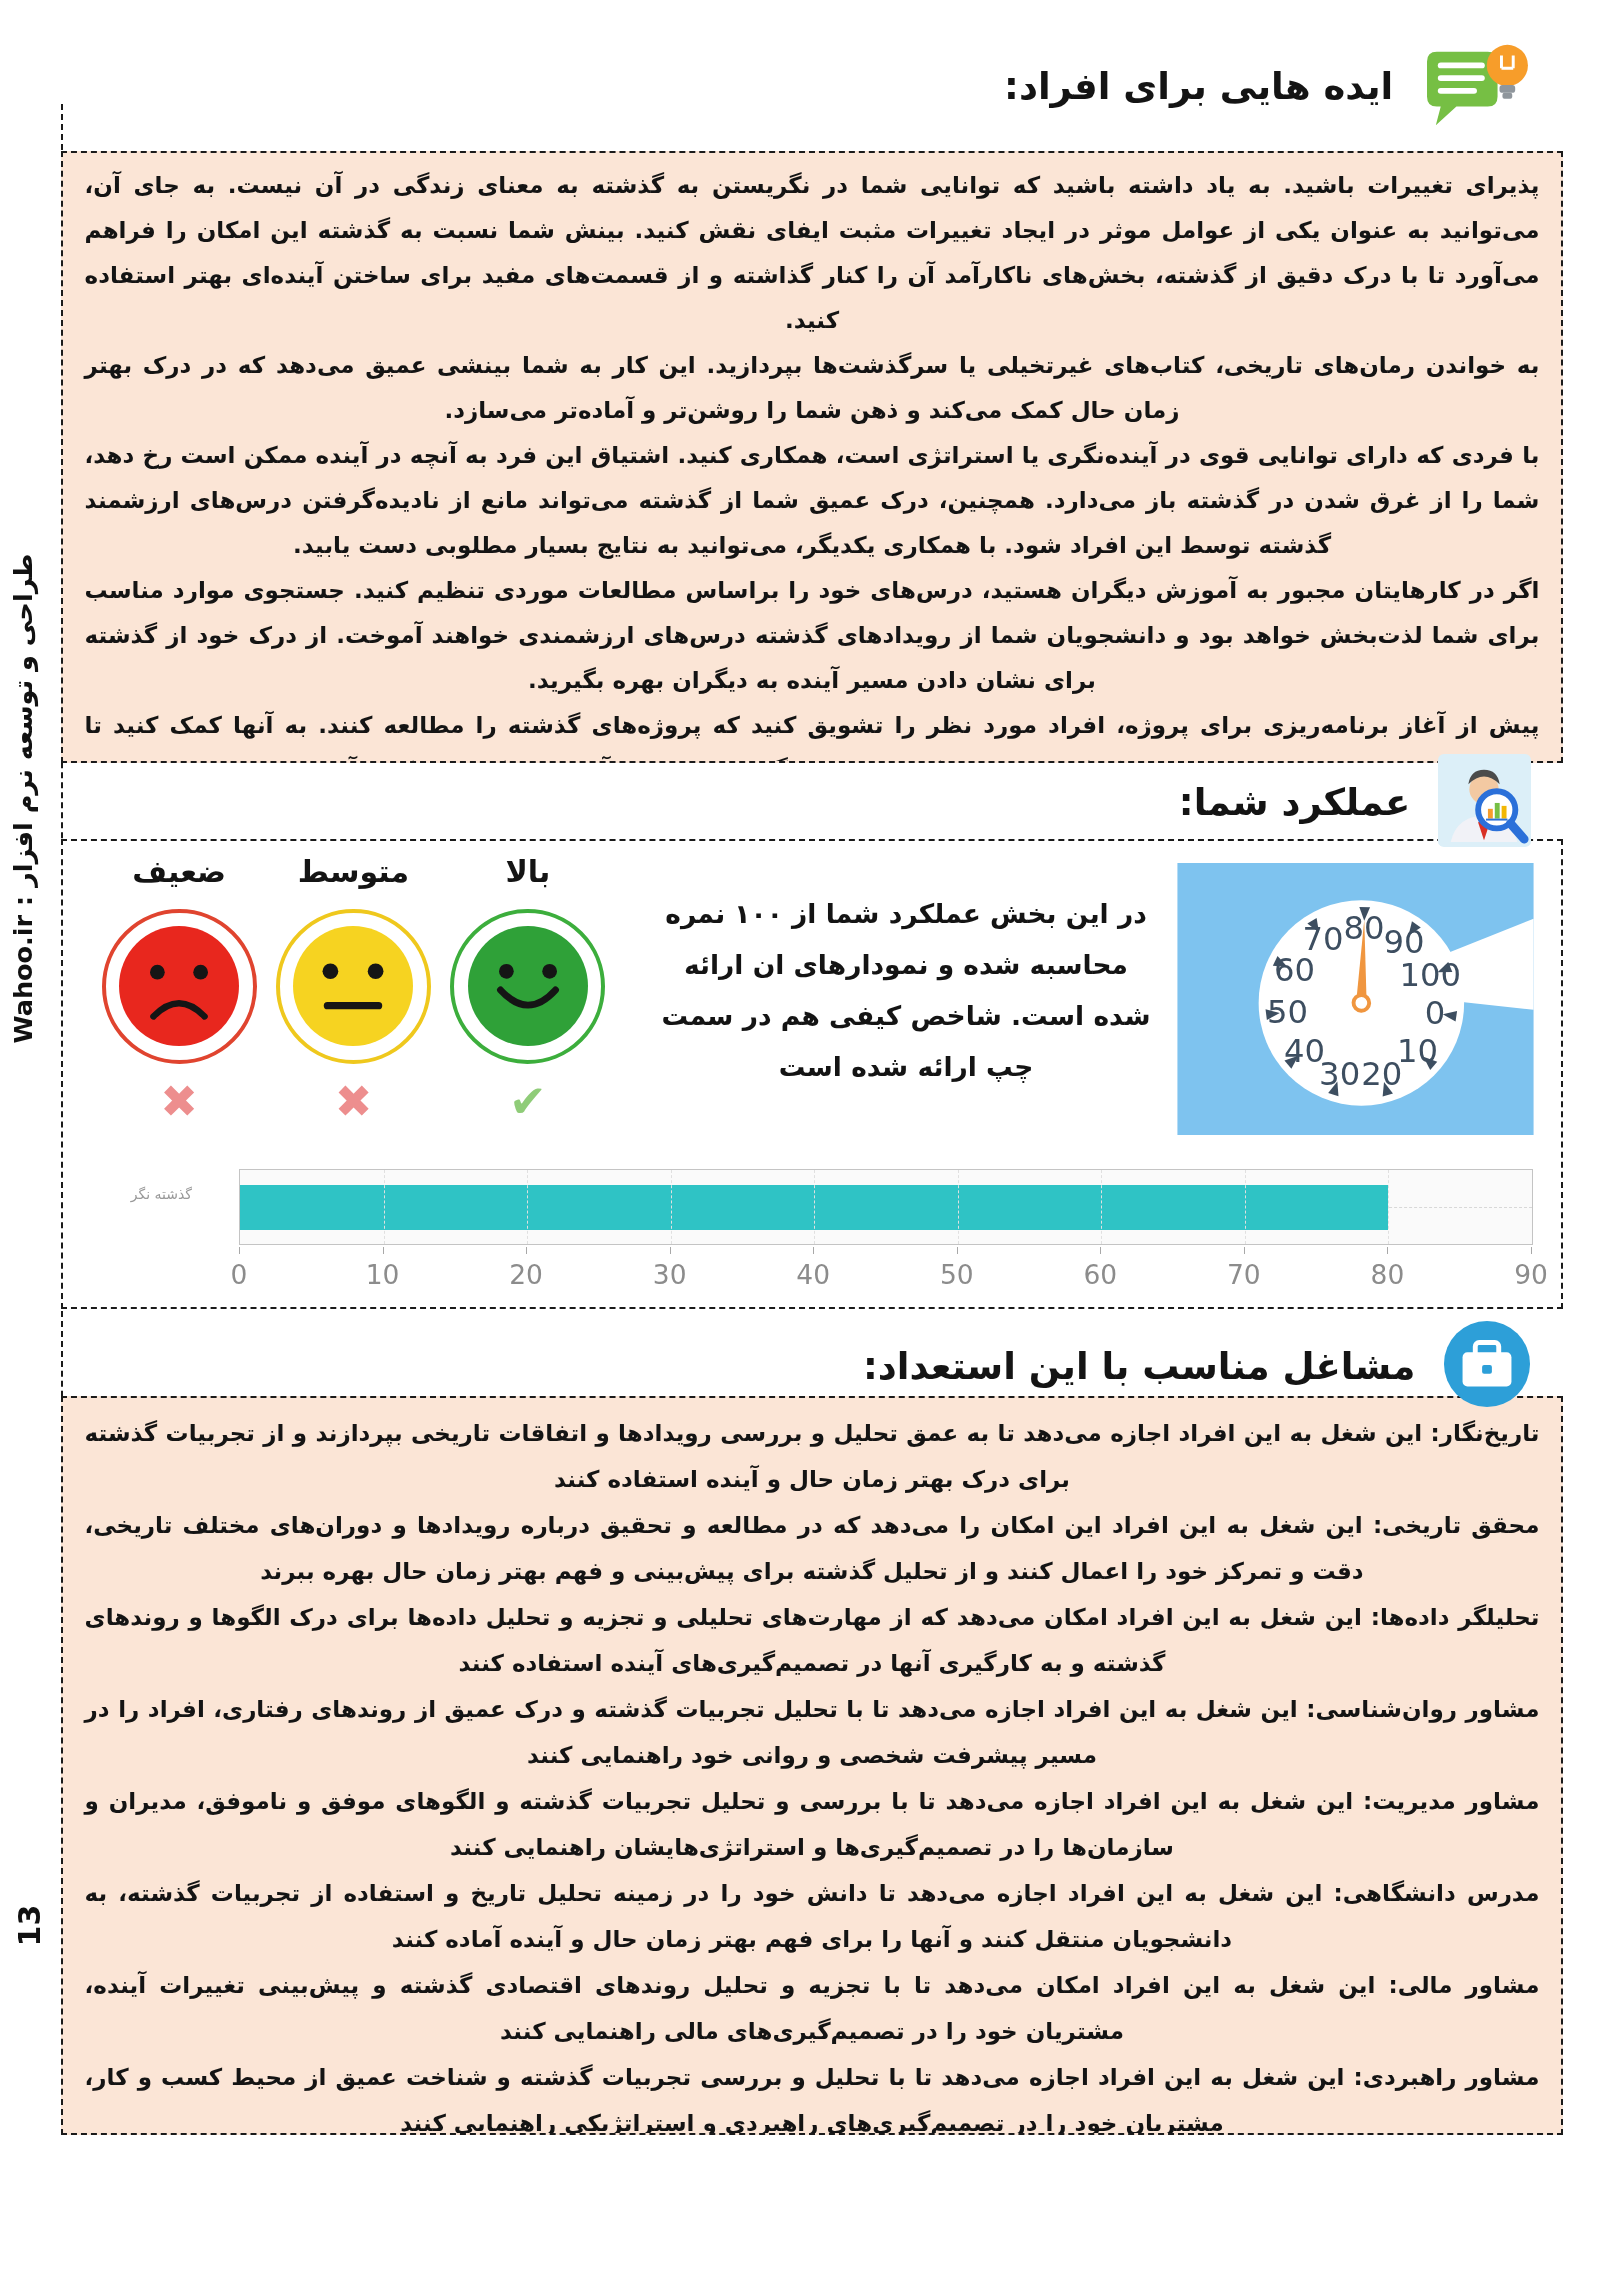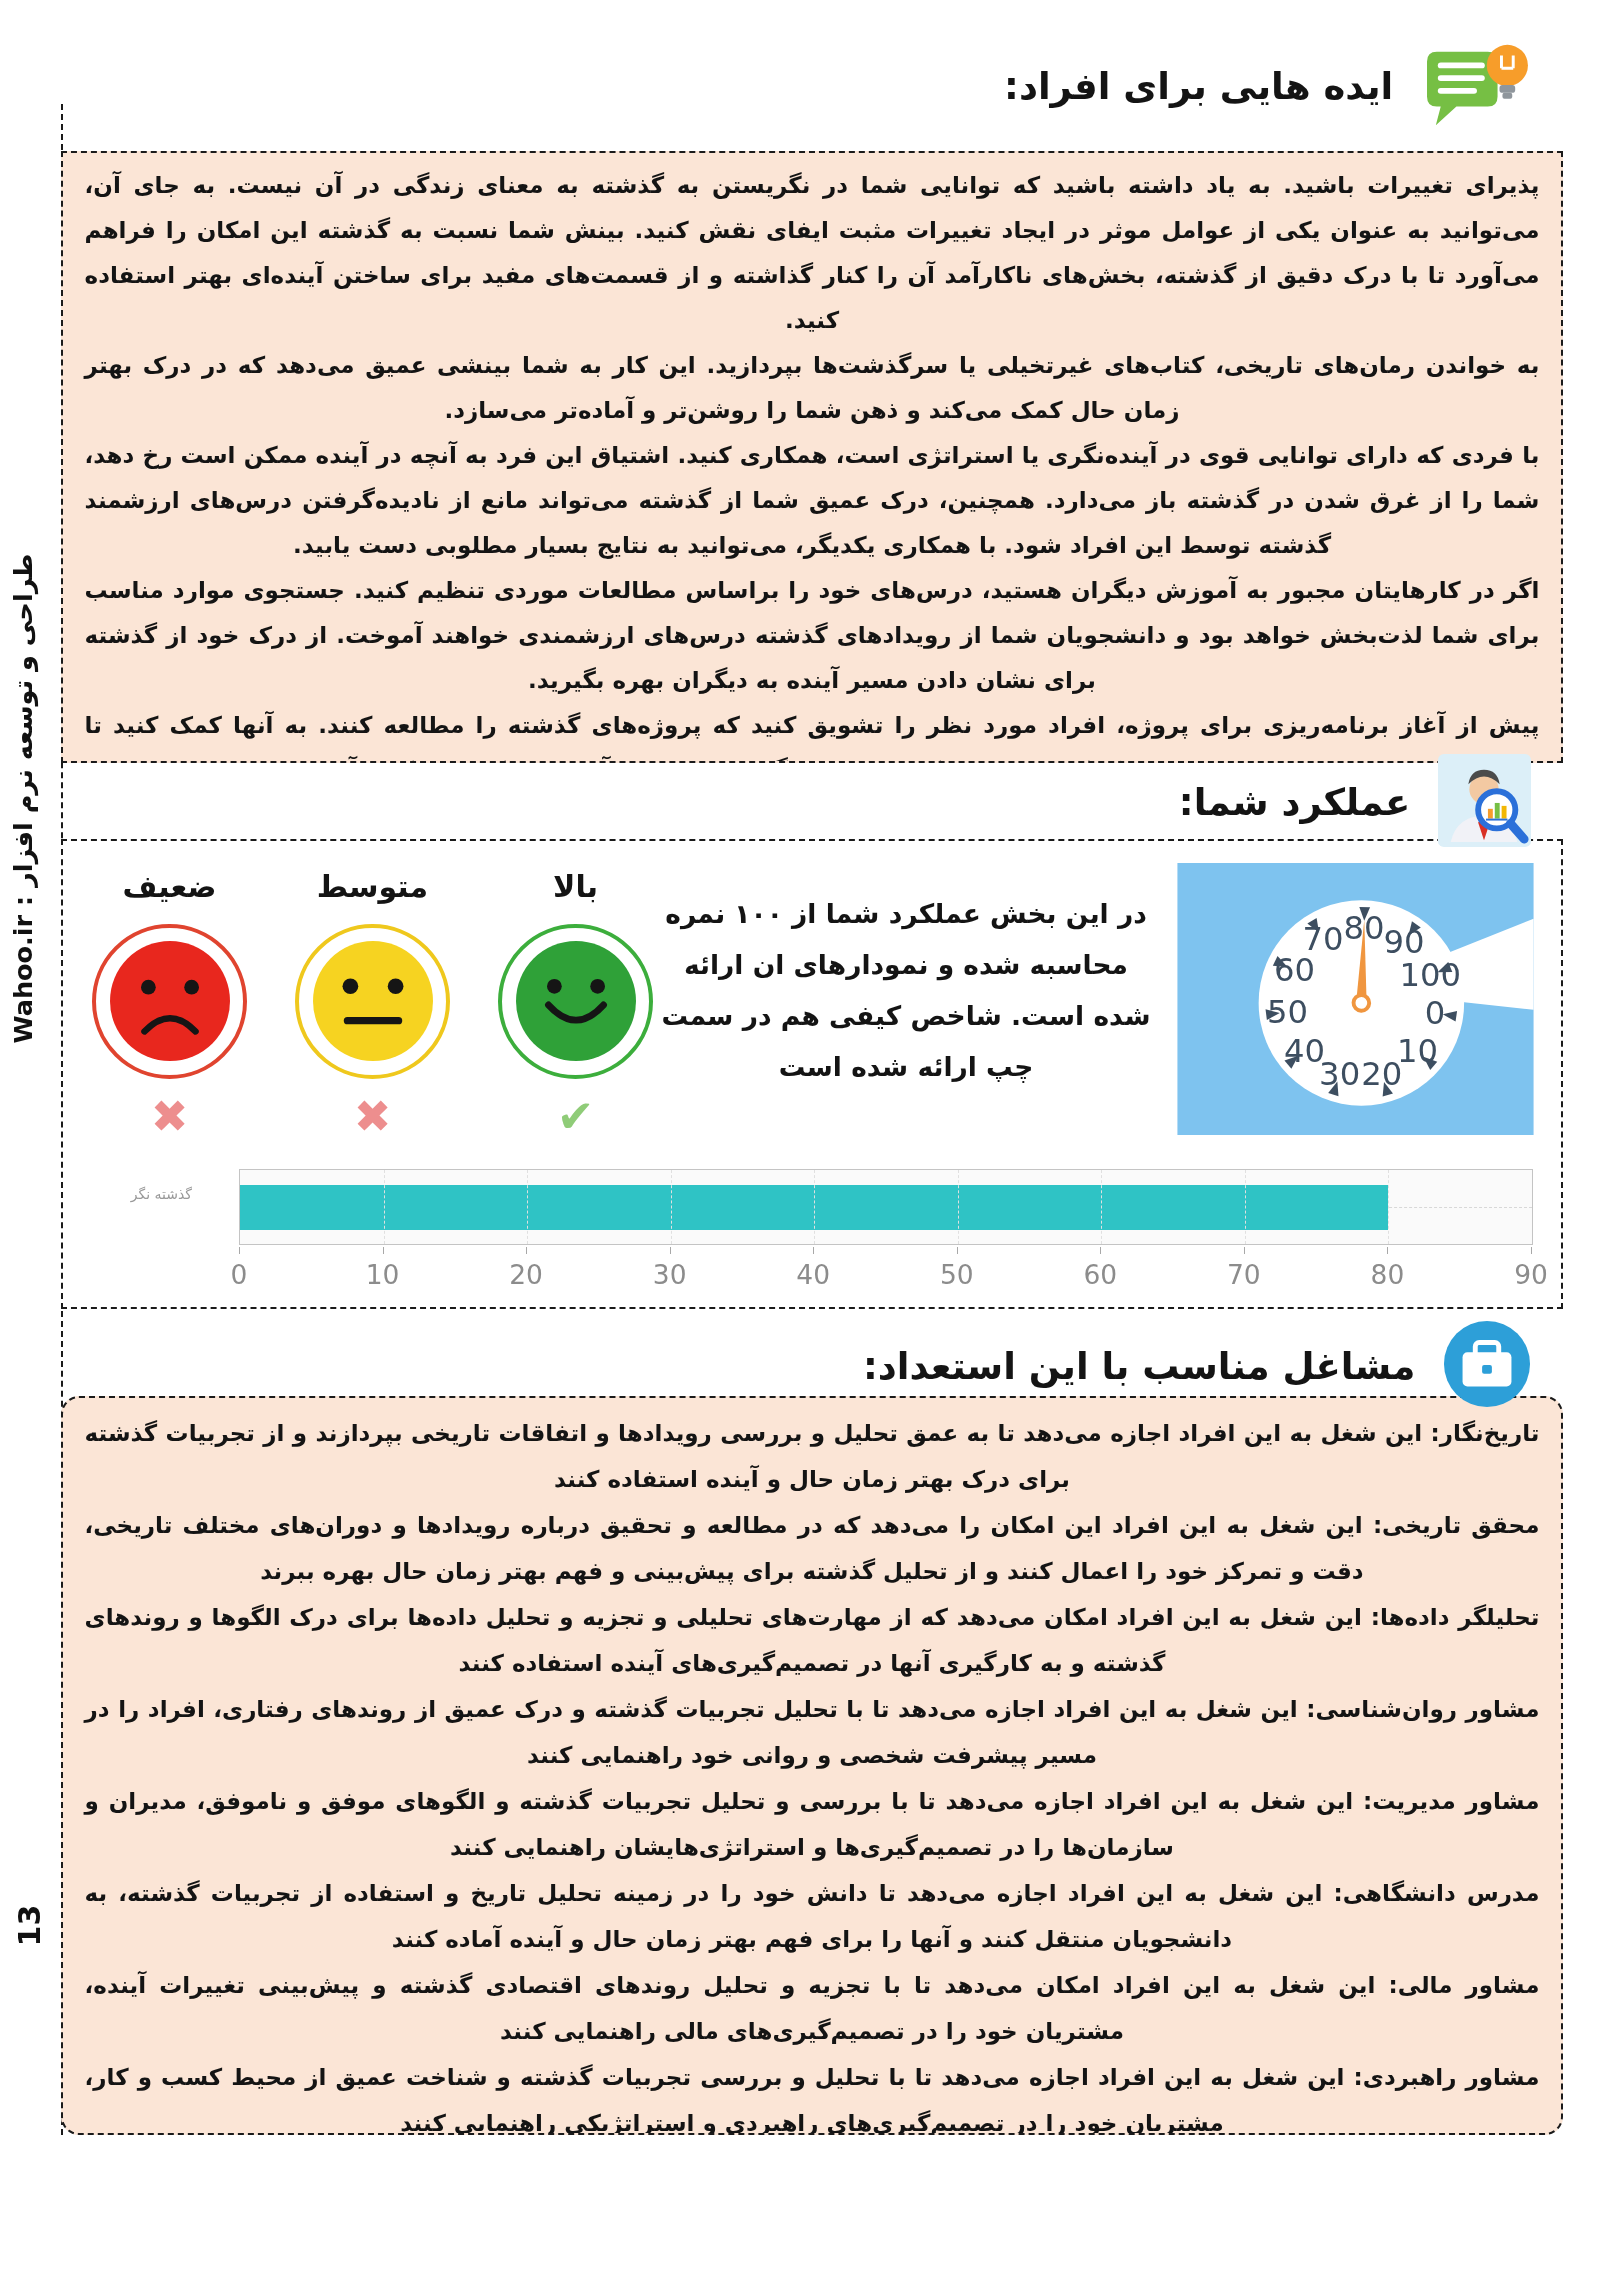--- a/index.html
+++ b/index.html
@@ -21,26 +21,26 @@
   .htitle{margin:12px;font-size:37px;font-weight:bold;color:#141414;}
   .h1pos{top:37px;height:98px;}
   .h2pos{top:755px;height:94px;z-index:3;justify-content:space-between;}
   .h3pos{top:1321px;height:90px;z-index:3;}
   
   .box{position:absolute;left:61px;width:1502px;box-sizing:border-box;
     border:2.5px dashed #1a1a1a;overflow:hidden;z-index:2;}
   .peach{background:#FBE5D6;}
   #ideas-box{top:151px;height:612px;padding:9.8px 21.6px;}
   #perf-box{top:839px;height:470px;background:#ffffff;}
-  #jobs-box{top:1396px;height:739px;padding:11.8px 21.6px;border-radius:18px;}
+  #jobs-box{top:1396px;height:739px;padding:11.8px 21.6px;}
   .box p{margin:0;font-size:23px;line-height:45px;font-weight:bold;
     text-align:justify;text-align-last:center;color:#141414;}
   #jobs-box p{line-height:46px;}
   
-  .faces-row{position:absolute;left:29px;top:28px;width:523px;display:flex;direction:ltr;gap:48px;}
+  .faces-row{position:absolute;left:29px;top:13px;width:523px;display:flex;direction:ltr;}
   .face-col{flex:1;display:flex;flex-direction:column;align-items:center;}
   .face-label{font-size:30px;font-weight:bold;height:47px;color:#141414;}
   .ring{width:147px;height:147px;border-radius:50%;display:flex;align-items:center;
     justify-content:center;margin-top:7.8px;}
   .ring.red{border:4.9px solid #E0442F;}
   .ring.yellow{border:4.9px solid #EFC81D;}
   .ring.green{border:4.9px solid #3CAE3C;}
   .face-inner{width:120px;height:120px;border-radius:50%;display:flex;
     align-items:center;justify-content:center;}
   .face-inner.red{background:#E8271E;}

